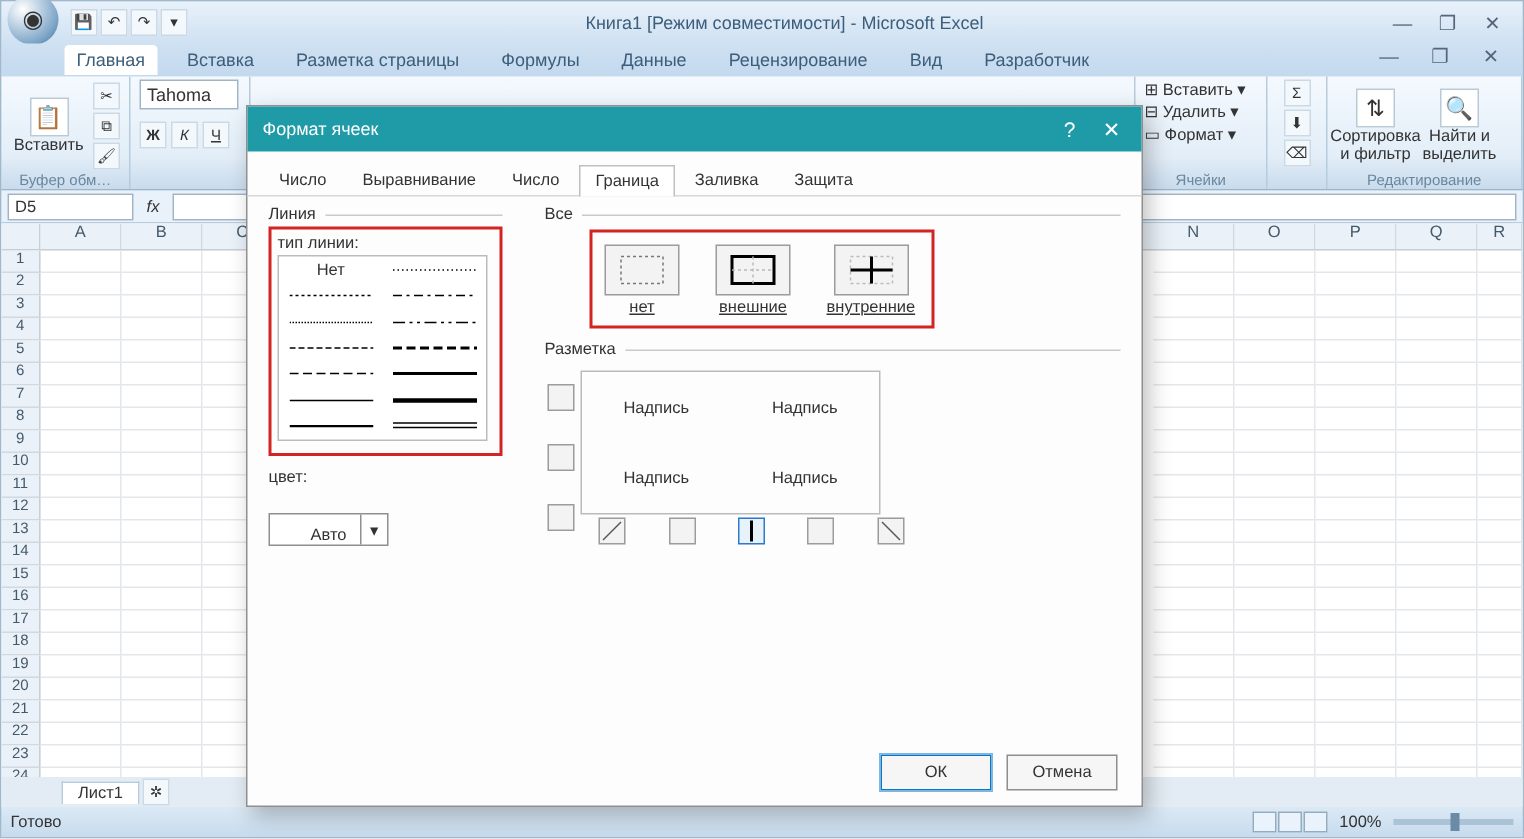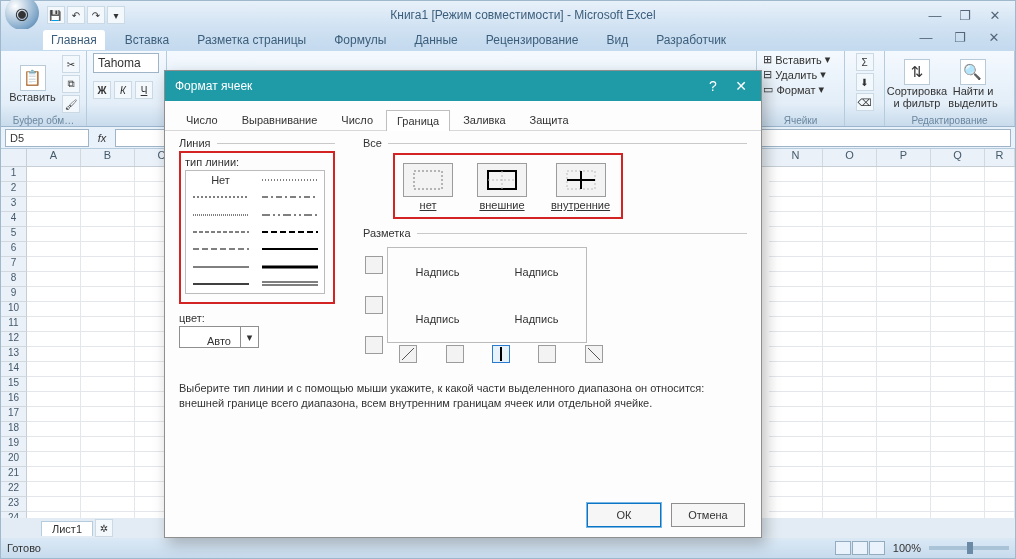--- a/index.html
+++ b/index.html
@@ -612,21 +612,21 @@
                     <svg width="56" height="8">
                       <line x1="0" y1="2" x2="56" y2="2" stroke="#000"></line>
                       <line x1="0" y1="5" x2="56" y2="5" stroke="#000"></line>
                     </svg>
                   </div>
                 </div>
             </div>
           </div>
           <div class="colorBox">
             <div style="width:100%">
-              <div style="margin-bottom:2px">цвет:</div>
+              <div style="margin-bottom:18px">цвет:</div>
               <div class="colsel">
                 <span>Авто</span>
                 <div class="dd">▾</div>
               </div>
             </div>
           </div>
         </div>
 
         <div style="flex:1">
           <div class="sechdr">
@@ -702,20 +702,19 @@
                 <div class="sbtns">
                     <svg width="16" height="16">
                       <line x1="2" y1="2" x2="14" y2="14" stroke="#555"></line>
                     </svg>
                   </div>
               </div>
             </div>
           </div>
         </div>
       </div>
-      <div class="hint">Выберите тип линии и с помощью мыши укажите, к какой части выделенного диапазона он относится: внешней границе всего диапазона, всем внутренним границам ячеек или отдельной ячейке.</div>
     </div>
     <div class="dlgbtns">
       <div class="btn primary">ОК</div>
       <div class="btn">Отмена</div>
     </div>
   </div>
 </div>
 
 </body></html>

